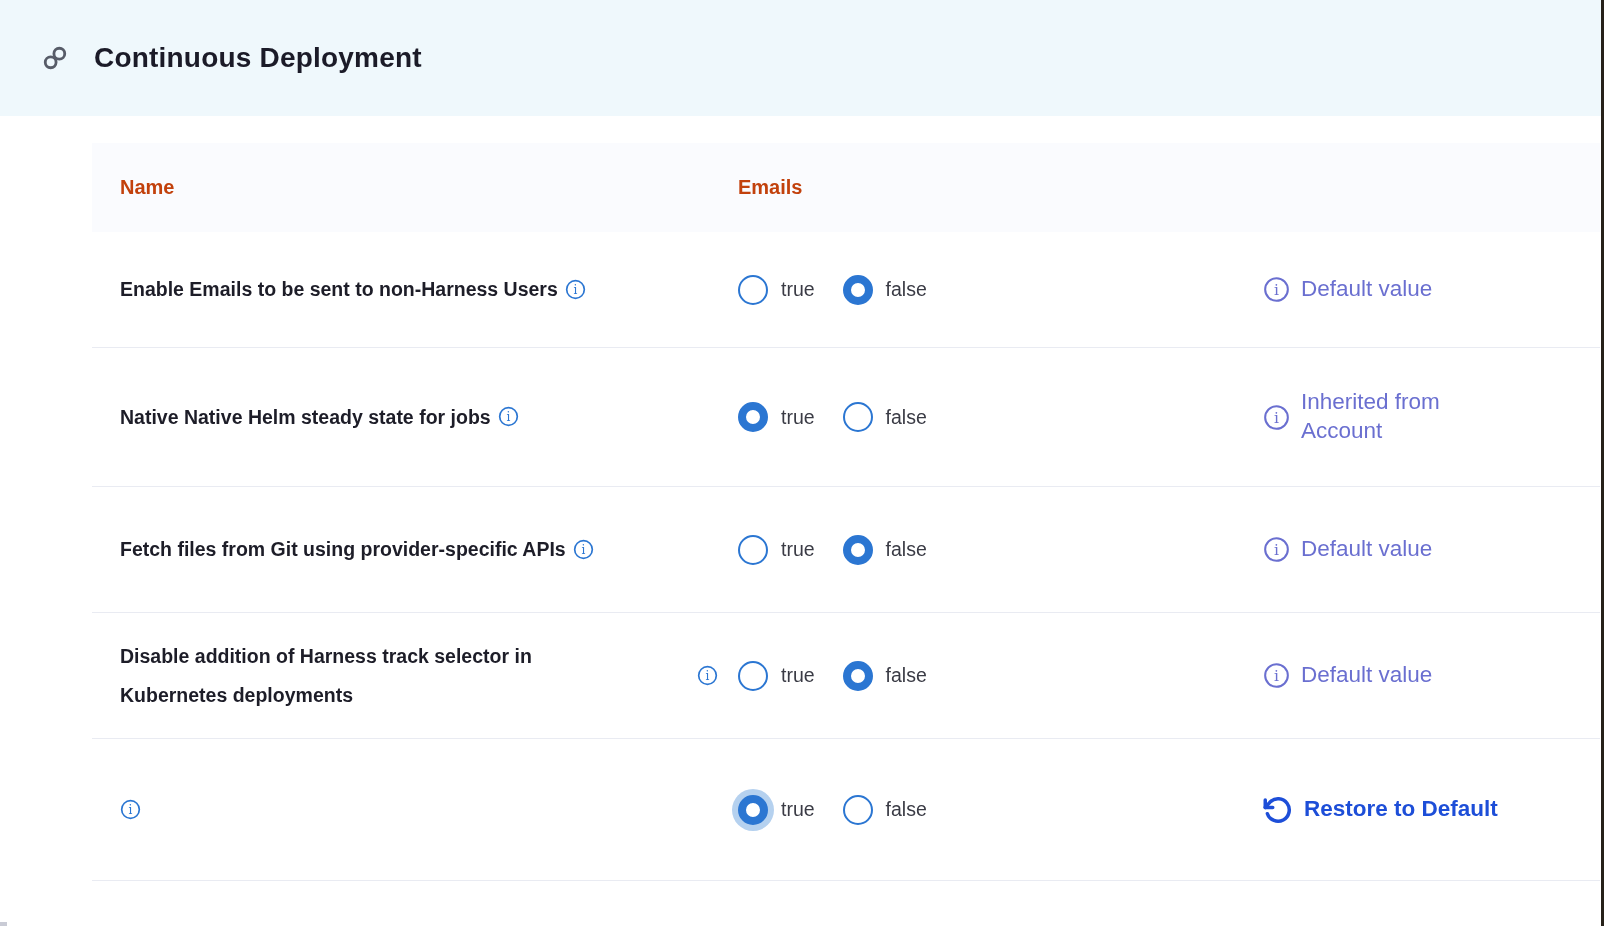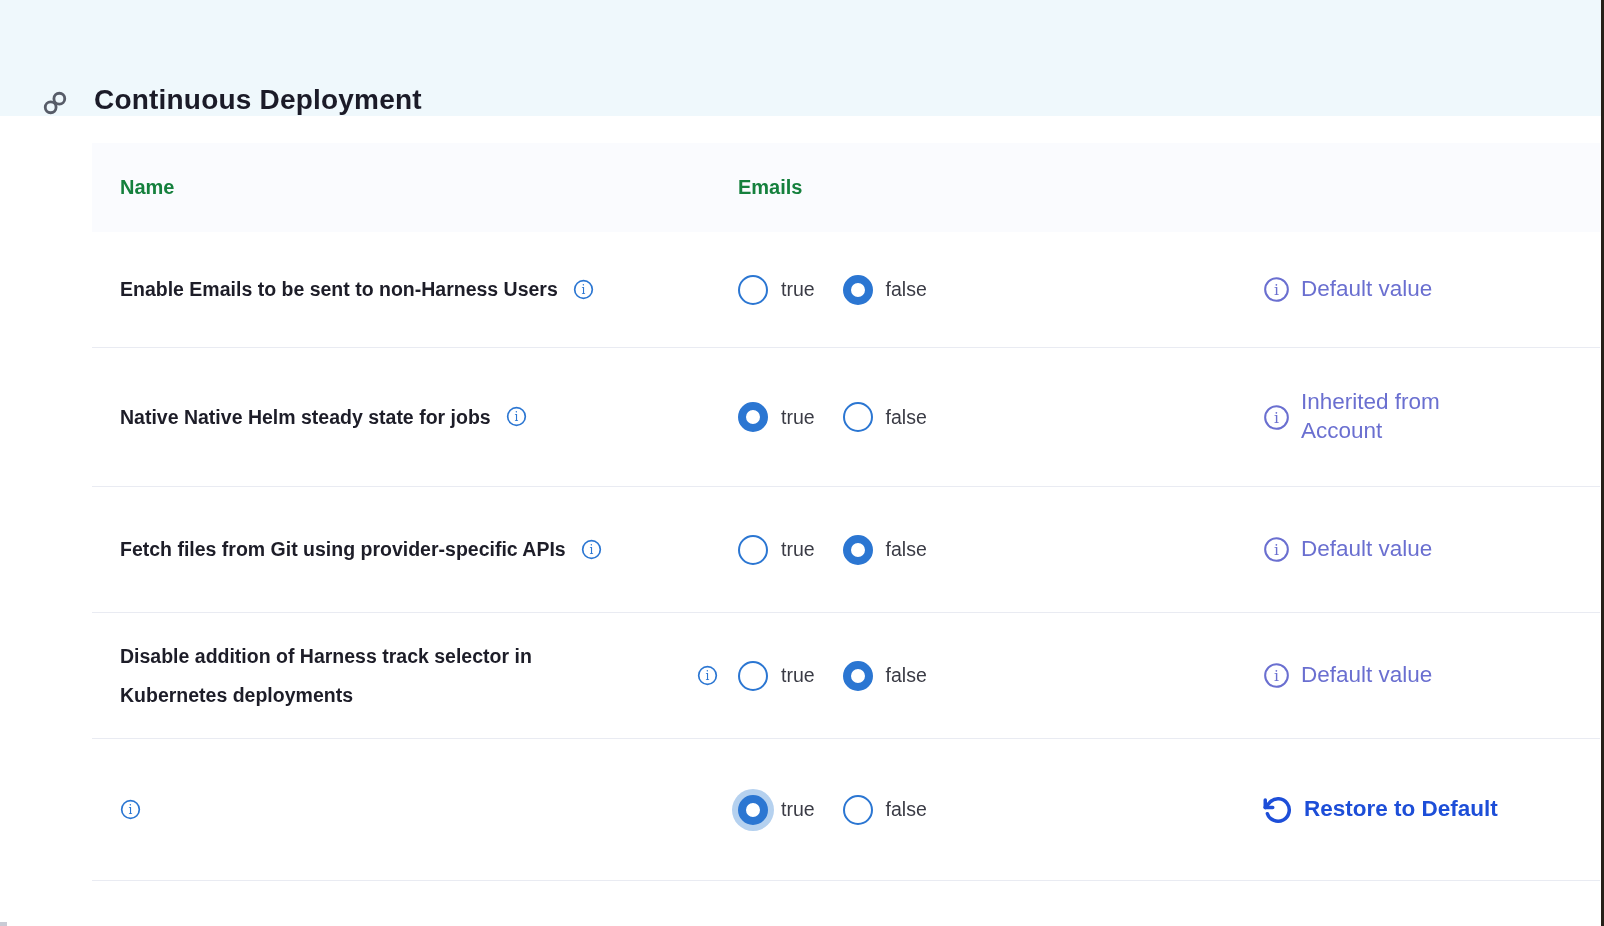--- a/index.html
+++ b/index.html
@@ -9,21 +9,21 @@
     font-family:"Liberation Sans", sans-serif;
     position:relative;
     overflow:hidden;
   }
 
   
   .category-header {
     height:116px;
     background:#eff8fc;
     display:flex;
-    align-items:flex-end;
+    align-items:center;
     padding-left:42px;
   }
   .header-icon { width:26px; height:26px; color:#575c68; flex:0 0 auto; }
   .header-icon svg { width:100%; height:100%; display:block; }
   .page-title {
     margin:0 0 0 26px;
     font-size:28px;
     font-weight:700;
     color:#1b1b28;
     letter-spacing:.2px;
@@ -32,38 +32,38 @@
   
   .settings-table { margin:27px 0 0 92px; width:1508px; }
 
   .thead {
     height:89px;
     background:#fafbfe;
     display:grid;
     grid-template-columns:640px 524px 1fr;
     align-items:center;
   }
-  .th { font-size:20px; font-weight:700; color:#15803d; }
+  .th { font-size:20px; font-weight:700; color:#c2410c; }
   .th-name { padding-left:28px; }
   .th-value { padding-left:6px; }
 
   .row {
     display:grid;
     grid-template-columns:640px 524px 1fr;
     align-items:center;
     border-bottom:1px solid #e9ebf2;
   }
   .row:nth-child(1){ min-height:115px; }
   .row:nth-child(2){ min-height:138px; }
   .row:nth-child(3){ min-height:125px; }
   .row:nth-child(4){ min-height:125px; }
   .row:nth-child(5){ min-height:141px; }
 
   
-  .name-cell { padding-left:28px; display:flex; align-items:center; gap:15px; }
+  .name-cell { padding-left:28px; display:flex; align-items:center; gap:7px; }
   .name-label {
     max-width:520px;
     font-size:19.5px;
     font-weight:700;
     color:#1d1d28;
     line-height:1.95;
   }
   .info-icon { width:21px; height:21px; color:#2b76d2; flex:0 0 auto; cursor:pointer; }
   .info-icon svg { width:100%; height:100%; display:block; }
   .row.two-line .name-cell .info-icon { margin-left:auto; margin-right:14px; }

